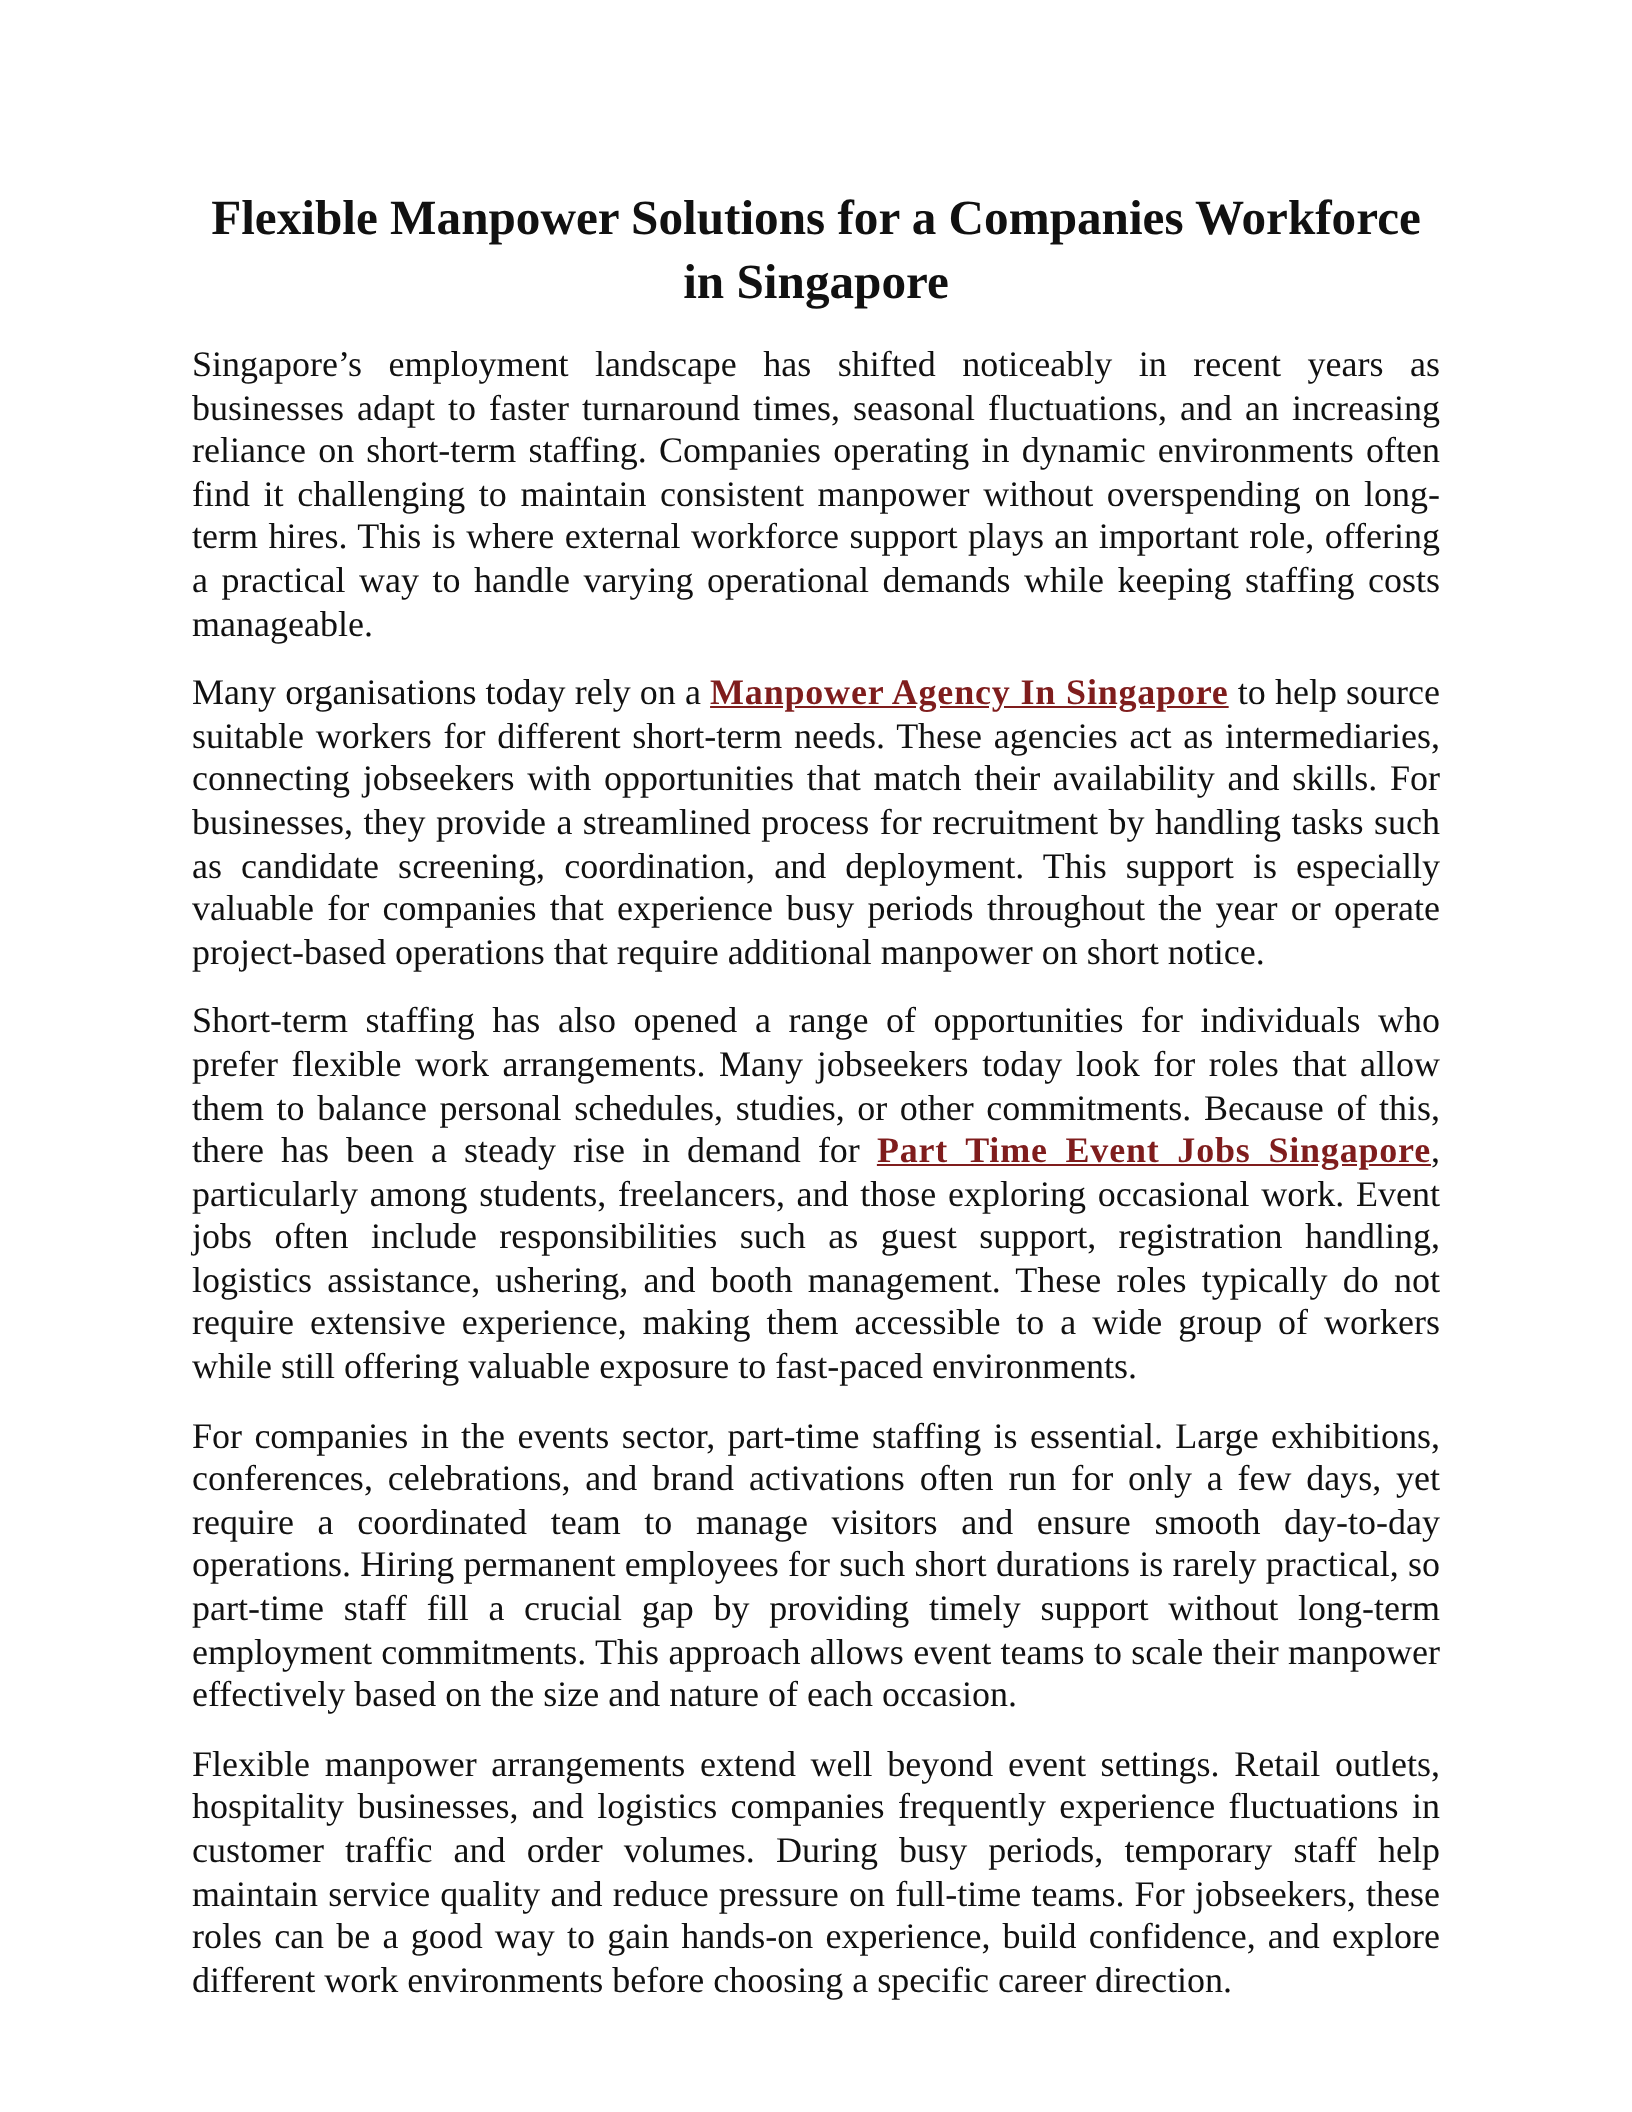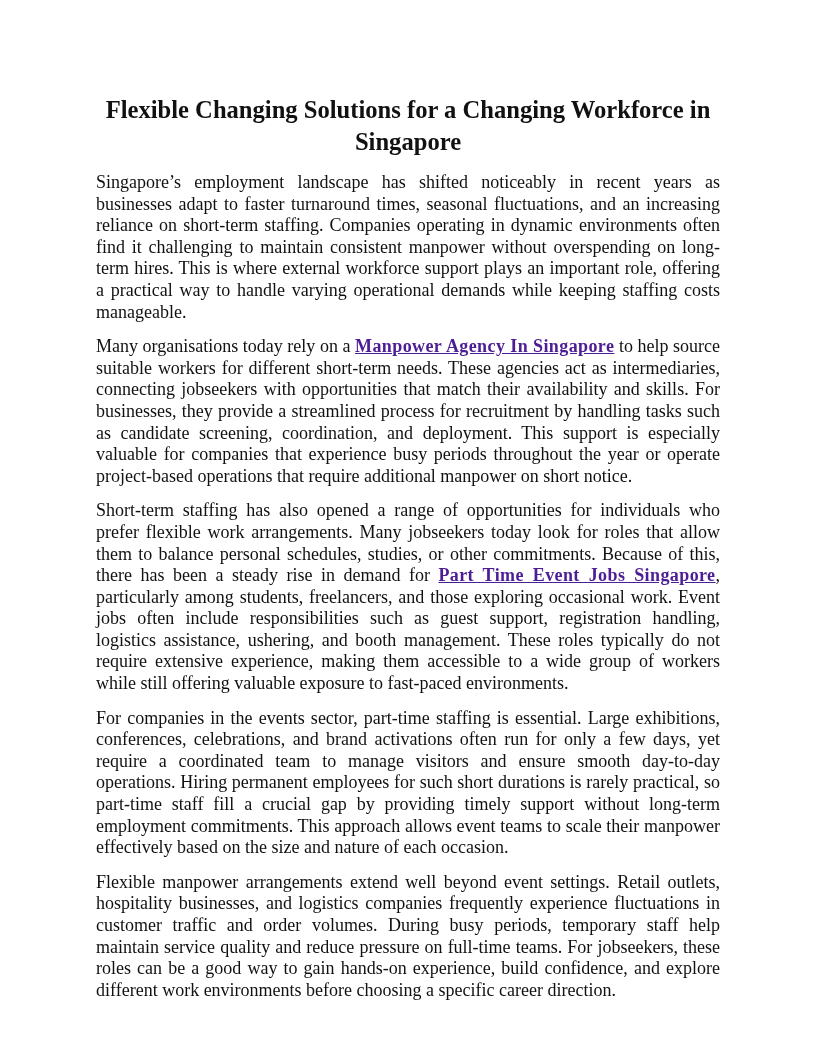--- a/index.html
+++ b/index.html
@@ -12,29 +12,29 @@
     h1 {
       font-family: "Liberation Serif", serif;
       font-weight: bold; font-size: 24.6px; line-height: 32px;
       text-align: center; margin: 0 0 14px 0; color: #111;
     }
     p {
       font-size: 18px; line-height: 21.6px; text-align: justify;
       margin: 0 0 13px 0;
     }
     a.doc-link {
-      color: #4c1d95; font-weight: bold; text-decoration: underline;
+      color: #7f1d1d; font-weight: bold; text-decoration: underline;
       letter-spacing: 0.4px;
     }
   </style>
 </head>
 <body>
 
 <div class="page">
-  <h1>Flexible Changing Solutions for a Changing Workforce in Singapore</h1>
+  <h1>Flexible Manpower Solutions for a Companies Workforce in Singapore</h1>
 
   <p>Singapore’s employment landscape has shifted noticeably in recent years as businesses adapt to faster turnaround times, seasonal fluctuations, and an increasing reliance on short-term staffing. Companies operating in dynamic environments often find it challenging to maintain consistent manpower without overspending on long-term hires. This is where external workforce support plays an important role, offering a practical way to handle varying operational demands while keeping staffing costs manageable.</p>
 
   <p><span>Many organisations today rely on a </span><a class="doc-link" href="#">Manpower Agency In Singapore</a><span> to help source suitable workers for different short-term needs. These agencies act as intermediaries, connecting jobseekers with opportunities that match their availability and skills. For businesses, they provide a streamlined process for recruitment by handling tasks such as candidate screening, coordination, and deployment. This support is especially valuable for companies that experience busy periods throughout the year or operate project-based operations that require additional manpower on short notice.</span></p>
 
   <p><span>Short-term staffing has also opened a range of opportunities for individuals who prefer flexible work arrangements. Many jobseekers today look for roles that allow them to balance personal schedules, studies, or other commitments. Because of this, there has been a steady rise in demand for </span><a class="doc-link" href="#">Part Time Event Jobs Singapore</a><span>, particularly among students, freelancers, and those exploring occasional work. Event jobs often include responsibilities such as guest support, registration handling, logistics assistance, ushering, and booth management. These roles typically do not require extensive experience, making them accessible to a wide group of workers while still offering valuable exposure to fast-paced environments.</span></p>
 
   <p>For companies in the events sector, part-time staffing is essential. Large exhibitions, conferences, celebrations, and brand activations often run for only a few days, yet require a coordinated team to manage visitors and ensure smooth day-to-day operations. Hiring permanent employees for such short durations is rarely practical, so part-time staff fill a crucial gap by providing timely support without long-term employment commitments. This approach allows event teams to scale their manpower effectively based on the size and nature of each occasion.</p>
 
   <p>Flexible manpower arrangements extend well beyond event settings. Retail outlets, hospitality businesses, and logistics companies frequently experience fluctuations in customer traffic and order volumes. During busy periods, temporary staff help maintain service quality and reduce pressure on full-time teams. For jobseekers, these roles can be a good way to gain hands-on experience, build confidence, and explore different work environments before choosing a specific career direction.</p>

